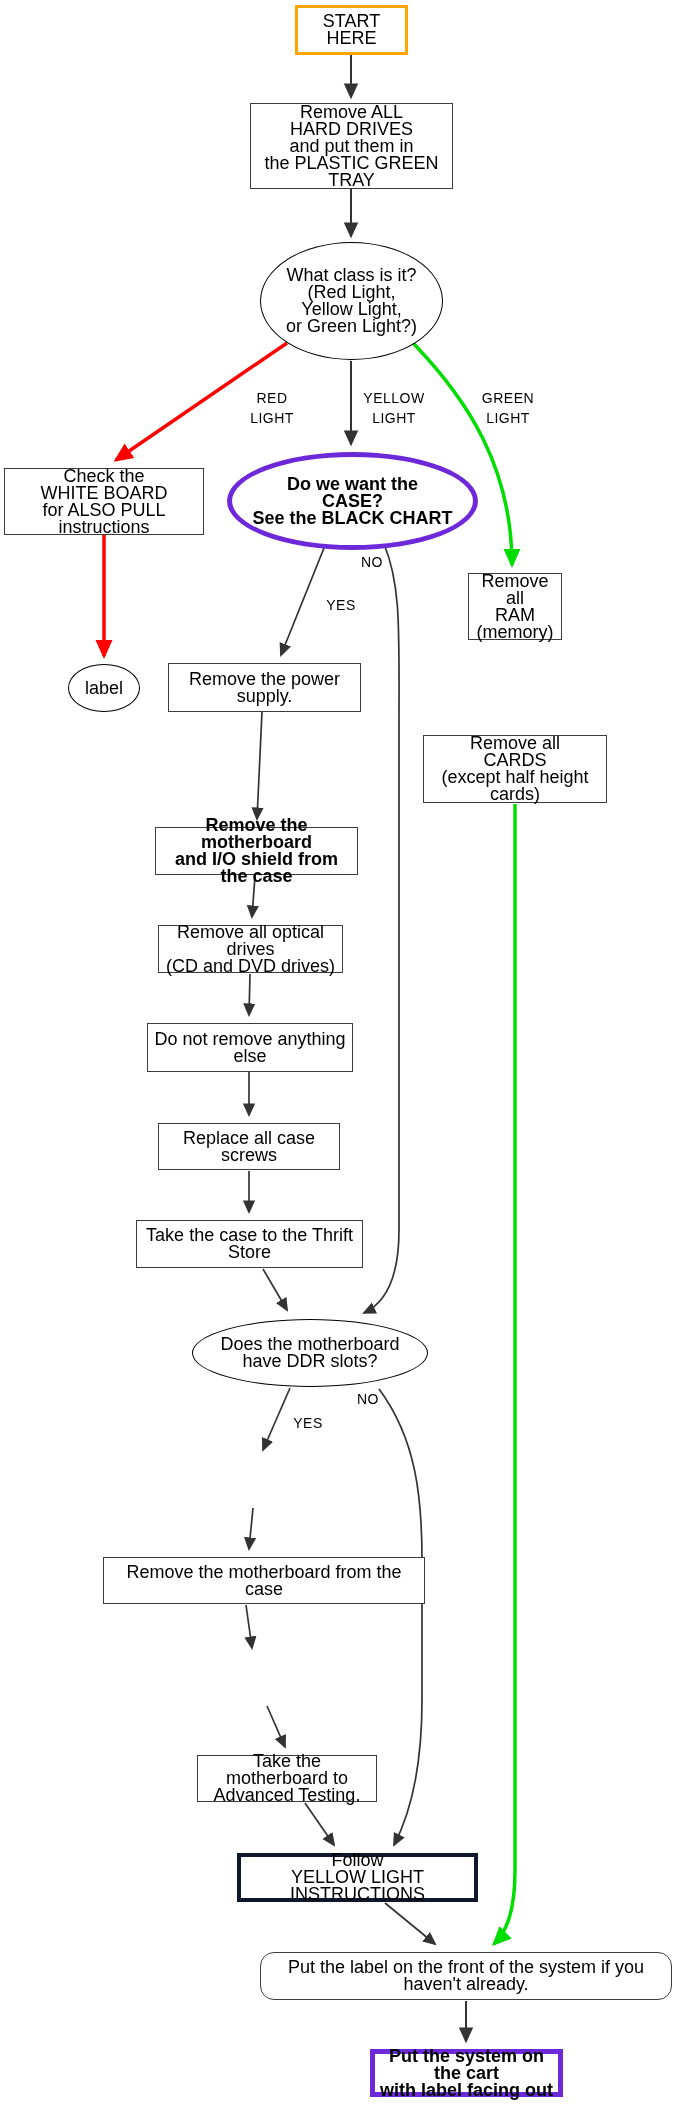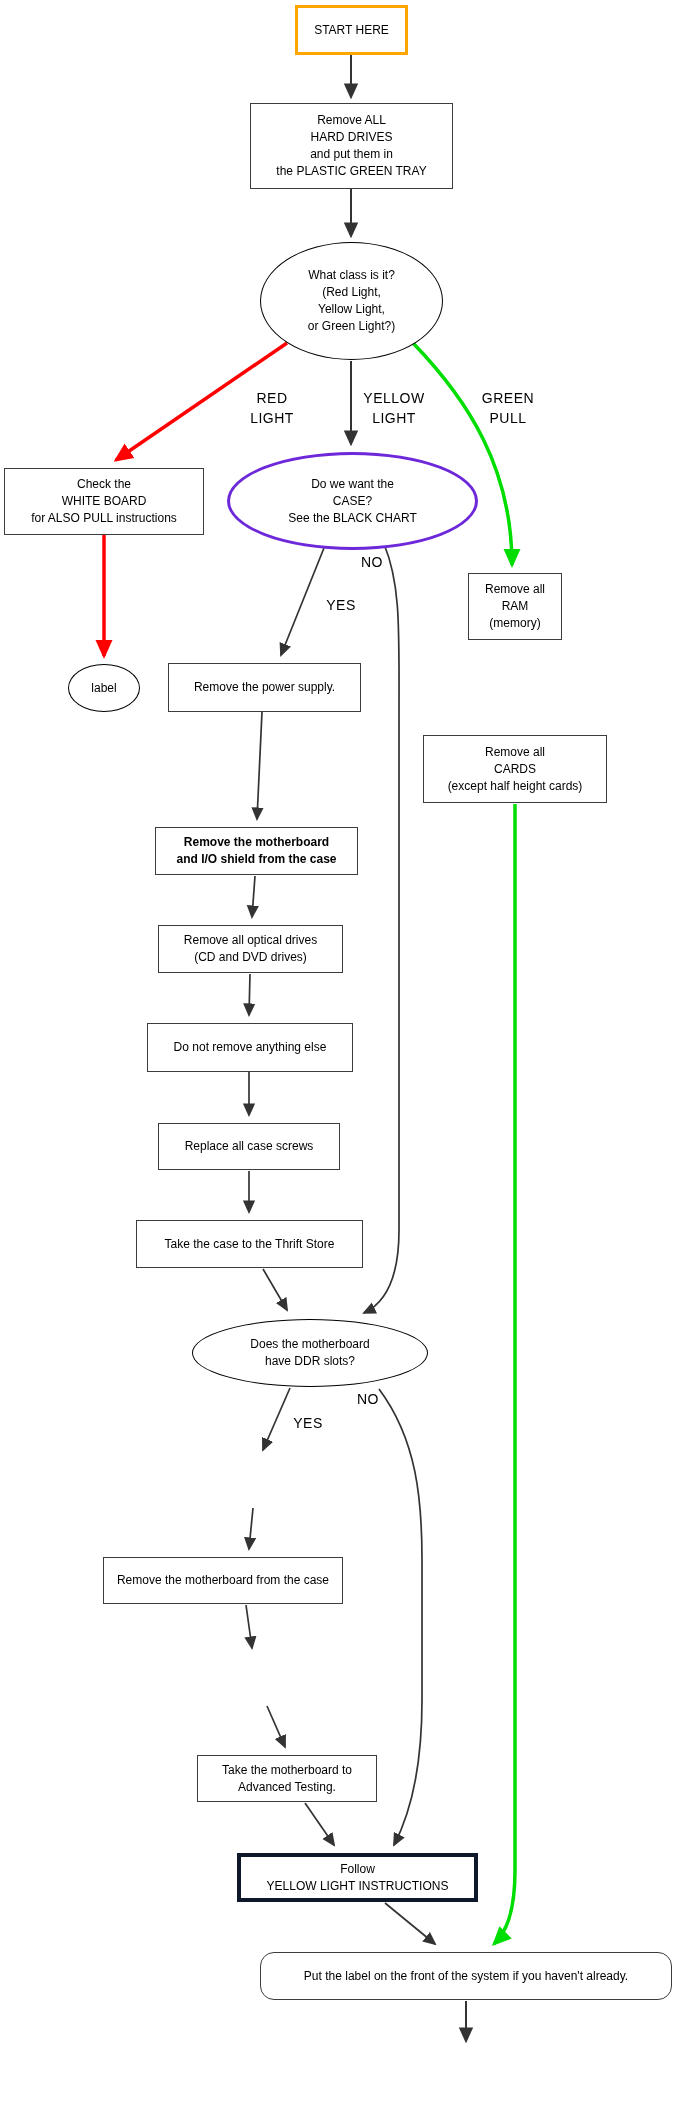--- a/index.html
+++ b/index.html
@@ -12,27 +12,27 @@
     overflow:hidden;
   }
   svg.edges{position:absolute;left:0;top:0;width:677px;height:2104px;}
   .node{
     position:absolute;
     box-sizing:border-box;
     display:flex;align-items:center;justify-content:center;
     text-align:center;
     background:#ffffff;
     border:1.5px solid #3c3c3c;
-    font-size:12px;line-height:17px;
+    font-size:18px;line-height:17px;
   }
   .node .lbl{white-space:pre-line;display:block;padding:0 3px;}
   .ellipse{border-radius:50%;border-color:#000;}
   .b-orange{border:3px solid #ffa500;}
   .b-yellow{border:4px solid #0f172a;}
-  .b-bold{border:3px solid #6d28d9;}
+  .b-bold{border:5px solid #6d28d9;font-weight:bold;}
   .elabel{
     position:absolute;
     transform:translate(-50%,-50%);
     font-size:14px;line-height:20px;
     white-space:pre-line;text-align:center;
     letter-spacing:0.5px;
   }
 </style>
 </head>
 <body>
@@ -155,44 +155,48 @@
   <div class="node" style="left:136px;top:1220px;width:227px;height:48px;">
     <span class="lbl">Take the case to the Thrift Store</span>
   </div>
 
   <div class="node ellipse" style="left:192px;top:1319px;width:236px;height:68px;">
     <span class="lbl">Does the motherboard
 have DDR slots?</span>
   </div>
 
 
-  <div class="node" style="left:103px;top:1557px;width:240px;height:47px;">
+  <div class="node" style="left:103px;top:1557px;width:322px;height:47px;">
     <span class="lbl">Remove the motherboard from the case</span>
   </div>
 
 
   <div class="node" style="left:197px;top:1755px;width:180px;height:47px;">
     <span class="lbl">Take the motherboard to
 Advanced Testing.</span>
   </div>
 
   <div class="node b-yellow" style="left:237px;top:1853px;width:241px;height:49px;">
     <span class="lbl">Follow
 YELLOW LIGHT INSTRUCTIONS</span>
   </div>
 
   <div class="node" style="left:260px;top:1952px;width:412px;height:48px;border-radius:14px;">
     <span class="lbl">Put the label on the front of the system if you haven't already.</span>
   </div>
 
+  <div class="node b-bold" style="left:370px;top:2049px;width:193px;height:48px;">
+    <span class="lbl">Put the system on the cart
+with label facing out</span>
+  </div>
 
   <div class="elabel" style="left:272px;top:408px;">RED
 LIGHT</div>
   <div class="elabel" style="left:394px;top:408px;">YELLOW
 LIGHT</div>
   <div class="elabel" style="left:508px;top:408px;">GREEN
-PULL</div>
+LIGHT</div>
   <div class="elabel" style="left:372px;top:562px;">NO</div>
   <div class="elabel" style="left:341px;top:605px;">YES</div>
   <div class="elabel" style="left:368px;top:1399px;">NO</div>
   <div class="elabel" style="left:308px;top:1423px;">YES</div>
 
 </div>
 
 </body></html>

